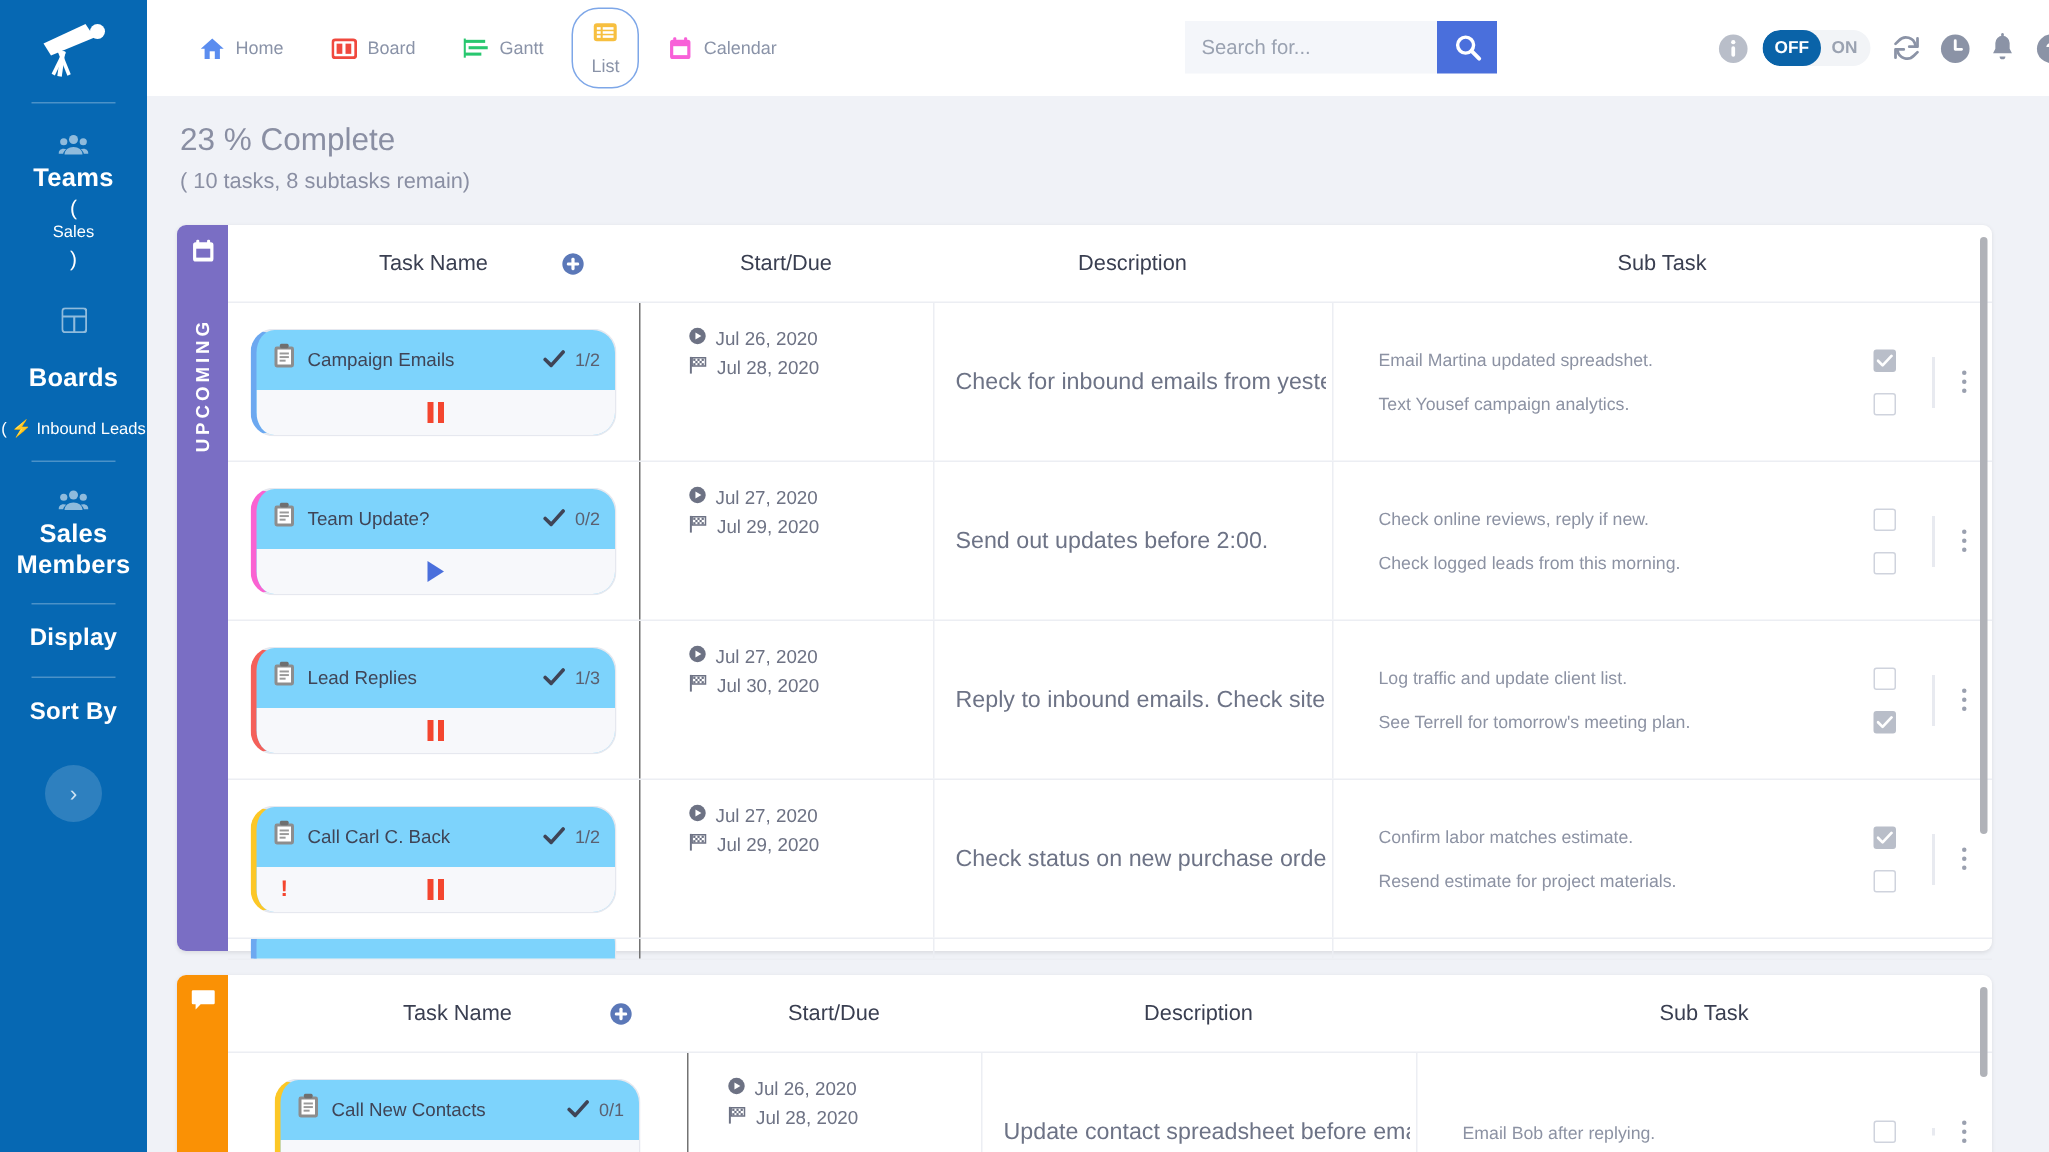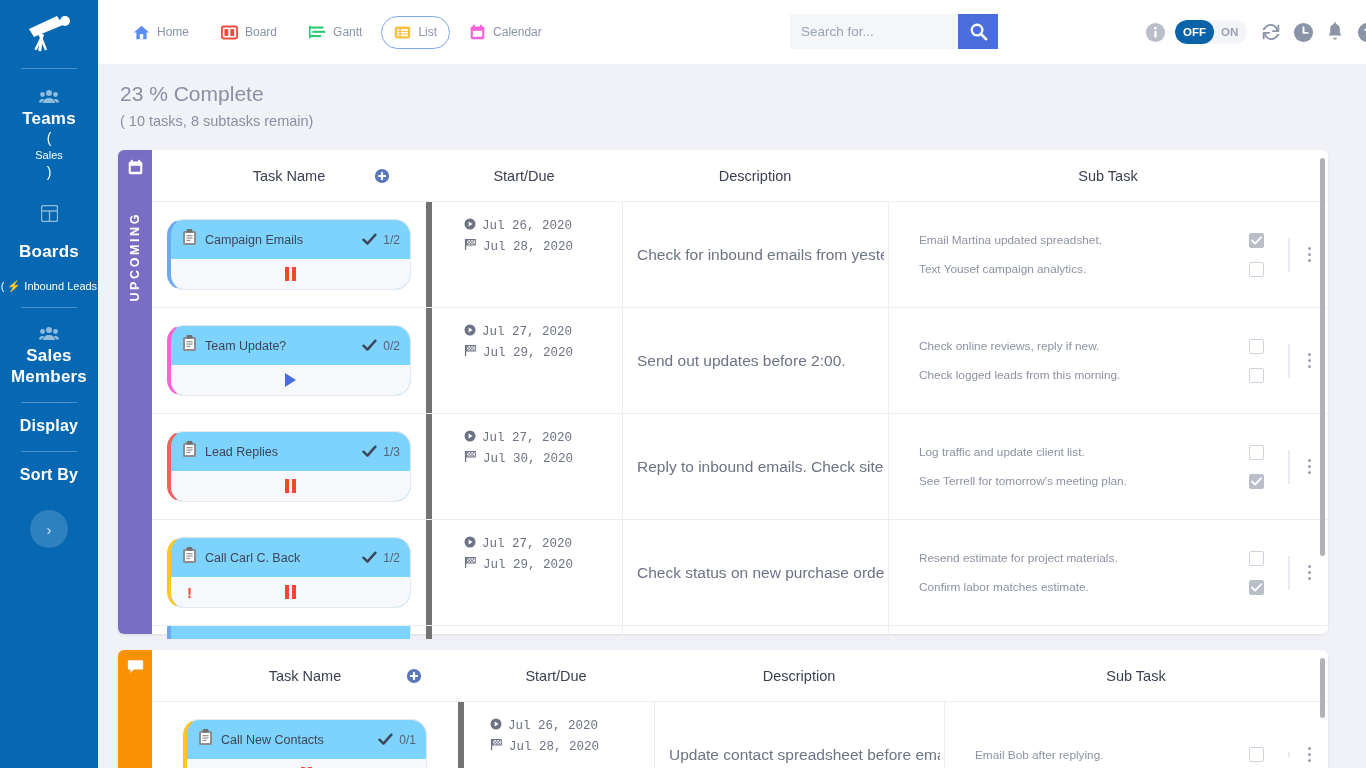--- a/index.html
+++ b/index.html
@@ -40,21 +40,21 @@
     background: #ffffff;
     display: flex; align-items: center;
   }
   .nav { display: flex; align-items: center; gap: 6px; margin-left: 22px; }
   .nav-item {
     display: flex; align-items: center; gap: 7px;
     padding: 7px 12px; border-radius: 18px;
     font-size: 12px; color: #8a93a8; border: 1px solid transparent;
     white-space: nowrap;
   }
-  .nav-item.active { border-color: #7ea7e8; }
+  .nav-item.active { border-color: #7ea7e8; flex-direction: column; }
   .nav-ico { width: 17px; height: 17px; display:block; }
 
   .search-wrap {
     position: absolute; left: 692px; top: 14px;
     width: 208px; height: 35px; display:flex;
   }
   .search-input {
     width: 168px; height: 35px; border: none; outline: none;
     background: #f4f6fa; padding: 0 11px; font-size: 13.5px; color: #7b8494;
     font-family: "Liberation Sans", sans-serif;
@@ -107,21 +107,21 @@
   .col-name { width: 274px; position: relative; display:flex; align-items:center; justify-content:center; gap: 0; }
   .col-dates { width: 196px; }
   .col-desc { width: 266px; }
   .col-sub { flex: 1; }
   .hdr-actions { position: absolute; right: 22px; display: flex; align-items: center; gap: 14px; }
 
   .trow { display: flex; border-bottom: 1px solid #eceef3; }
   .cell { display: flex; align-items: center; }
   .cell-name { width: 274px; justify-content: center; }
   .cell-dates { width: 196px; padding-left: 32px; align-items: flex-start; padding-top: 16px;
-                border-left: 6px solid #737373; font-family: Liberation Mono, monospace; }
+                border-left: 1px solid #737373; }
   .cell-desc { width: 266px; padding: 0 4px 0 14px; border-left: 1px solid #eceef3; }
   .cell-sub { flex: 1; border-left: 1px solid #eceef3; display:flex; align-items:center; }
 
   .task-card {
     width: 244px; background: #7dd3fc; border: 1px solid #e6e8ef; border-radius: 16px;
     border-left-width: 4px; border-left-style: solid; overflow: hidden;
   }
   .tc-top { display: flex; align-items: center; padding: 9px 10px 9px 11px; }
   .tc-name { font-size: 12.5px; color: #3f4456; margin-left: 8px; flex: 1; white-space: nowrap; }
   .tc-check { display: flex; align-items: center; gap: 6px; }
@@ -673,30 +673,30 @@
                   </div>
                 </div>
               </div>
               <div class="cell cell-desc" style="width:266px">
                 <span class="desc-text">Check status on new purchase order</span>
               </div>
               <div class="cell cell-sub">
                 <div class="subwrap">
                   <div class="sublist">
                     <div class="subrow">
-                      <span class="sub-text">Resend estimate for project materials.</span>
-                      <span class="cbx"></span>
-                    </div>
-                    <div class="subrow">
                       <span class="sub-text">Confirm labor matches estimate.</span>
                       <span class="cbx on">
                         <svg width="11" height="9" viewBox="0 0 12 10">
                           <path d="M1 5 L4.4 8.4 L11 1.4" fill="none" stroke="#ffffff" stroke-width="2" stroke-linecap="round" stroke-linejoin="round"></path>
                         </svg>
                       </span>
+                    </div>
+                    <div class="subrow">
+                      <span class="sub-text">Resend estimate for project materials.</span>
+                      <span class="cbx"></span>
                     </div>
                   </div>
                   <div class="sub-div"></div>
                   <div class="kebab">
                     <div class="kdots">
                       <i></i>
                       <i></i>
                       <i></i>
                     </div>
                   </div>

